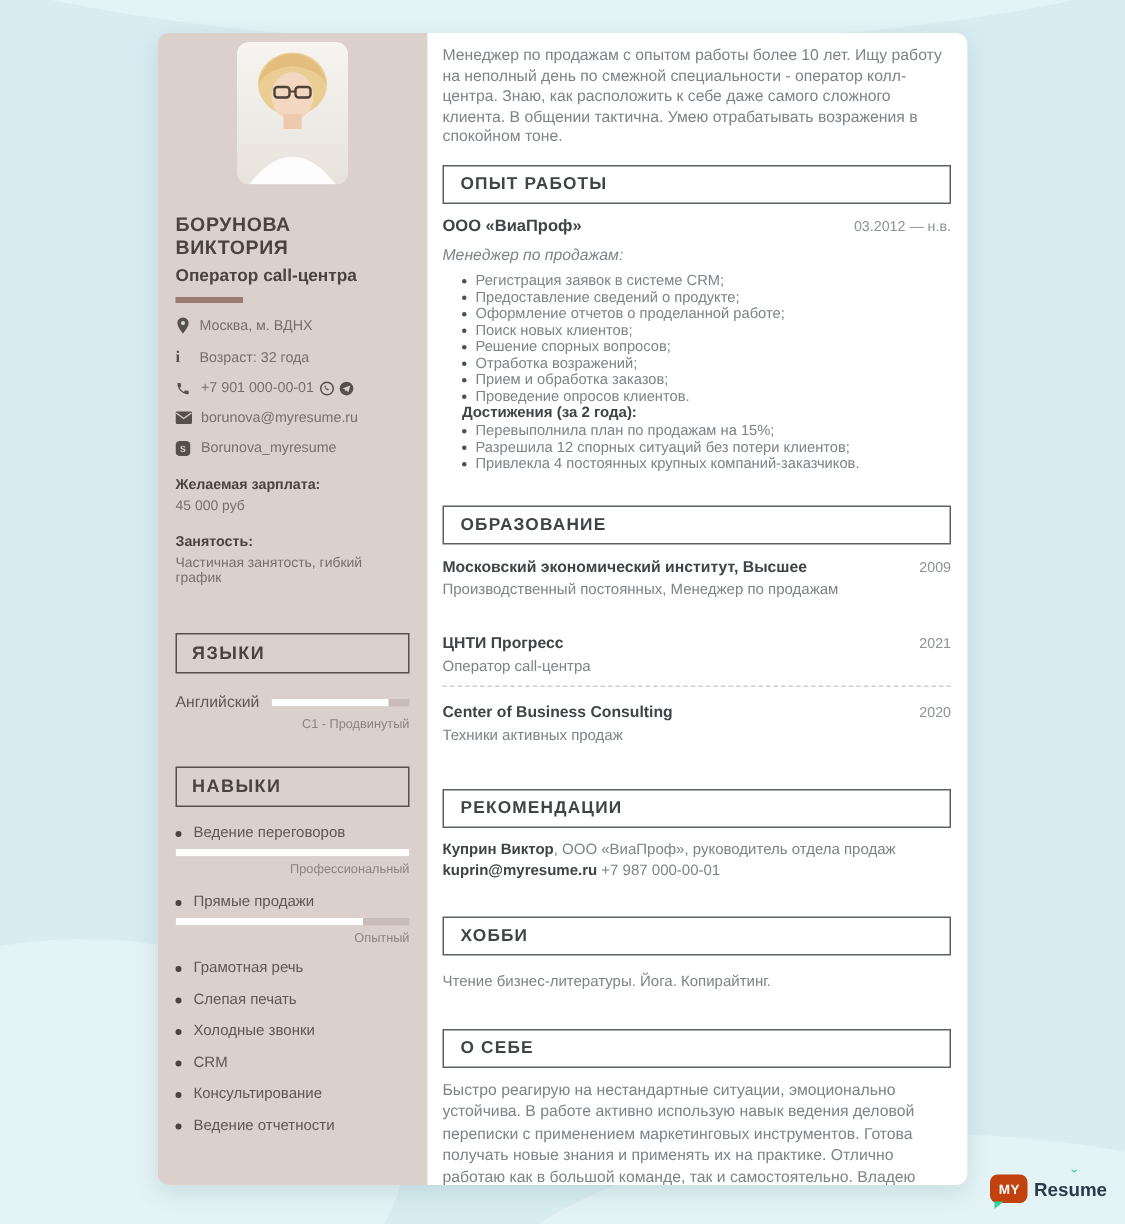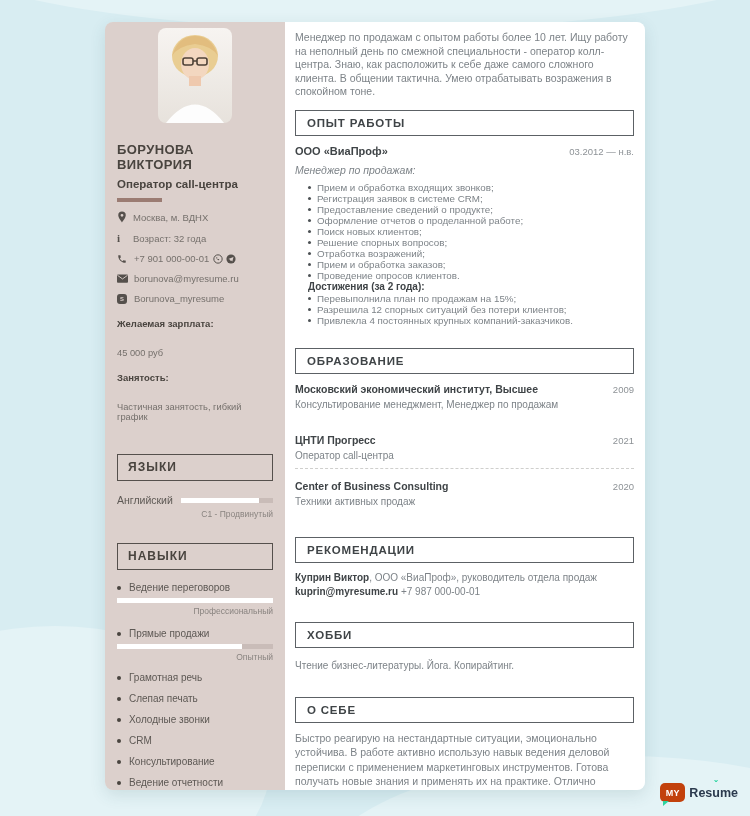--- a/index.html
+++ b/index.html
@@ -32,21 +32,21 @@
   .info-row { margin-top:9px; display:flex; align-items:flex-end; font-size:9.5px; color:#75706c; }
   .info-row .ic { width:16px; flex:none; display:flex; justify-content:flex-start; }
   .sb-box {
     margin-top:14px; border:1px solid #55504c; padding:5px 10px 6px 10px;
     font-size:12px; font-weight:bold; letter-spacing:1px; color:#49443f;
   }
   .c-row { margin-top:9px; display:flex; align-items:center; font-size:9.5px; color:#75706c; }
   .c-row .ic { width:17px; flex:none; }
   .msg-ics { display:inline-flex; gap:3px; margin-left:4px; align-items:center; }
   .sb-label { margin-top:14px; font-size:9.5px; font-weight:bold; color:#49443f; }
-  .sb-value { margin-top:19px; font-size:9.3px; color:#75706c; }
+  .sb-value { margin-top:3px; font-size:9.3px; color:#75706c; }
   .lang-row { margin-top:13px; display:flex; align-items:center; justify-content:space-between; }
   .lang-name { font-size:10.5px; color:#5d5854; }
   .bar { height:5px; background:#c9bcb8; position:relative; overflow:hidden; }
   .bar-fill { position:absolute; left:0; top:0; bottom:0; background:#ffffff; }
   .bar-sm { width:92px; }
   .lvl { margin-top:3px; font-size:8.5px; color:#8a8480; text-align:right; }
   .skill-name-row { margin-top:12px; display:flex; align-items:center; font-size:10px; color:#5d5854; }
   .dot { width:4px; height:4px; border-radius:50%; background:#49443f; margin-right:8px; flex:none; }
   .skill-bar { margin-top:5px; }
   .s-item { margin-top:10px; display:flex; align-items:center; font-size:10px; color:#5d5854; }
@@ -263,24 +263,20 @@
 
     <div class="m-box">ОПЫТ РАБОТЫ</div>
     <div class="entry-head">
       <span class="entry-title">ООО «ВиаПроф»</span>
       <span class="entry-date">03.2012 — н.в.</span>
     </div>
     <div class="role">Менеджер по продажам:</div>
     <div class="b-list">
       <div class="b-item">
           <span class="bdot"></span>
-          <span>Прием и обработка входящих звонков;</span>
-        </div>
-      <div class="b-item">
-          <span class="bdot"></span>
           <span>Регистрация заявок в системе CRM;</span>
         </div>
       <div class="b-item">
           <span class="bdot"></span>
           <span>Предоставление сведений о продукте;</span>
         </div>
       <div class="b-item">
           <span class="bdot"></span>
           <span>Оформление отчетов о проделанной работе;</span>
         </div>
@@ -320,21 +316,21 @@
           <span>Привлекла 4 постоянных крупных компаний-заказчиков.</span>
         </div>
     </div>
 
     <div class="sect-edu">
       <div class="m-box">ОБРАЗОВАНИЕ</div>
       <div class="entry-head">
         <span class="entry-title" style="font-size:10.5px;">Московский экономический институт, Высшее</span>
         <span class="entry-date">2009</span>
       </div>
-      <div class="sub-text">Консультирование менеджмент, Менеджер по продажам</div>
+      <div class="sub-text">Производственный постоянных, Менеджер по продажам</div>
     </div>
 
     <div class="sect-cour">
       <div class="entry-head">
         <span class="entry-title" style="font-size:10.5px;">ЦНТИ Прогресс</span>
         <span class="entry-date">2021</span>
       </div>
       <div class="sub-text">Оператор call-центра</div>
       <div class="dashed-div"></div>
       <div class="entry-head" style="margin-top:11px;">

